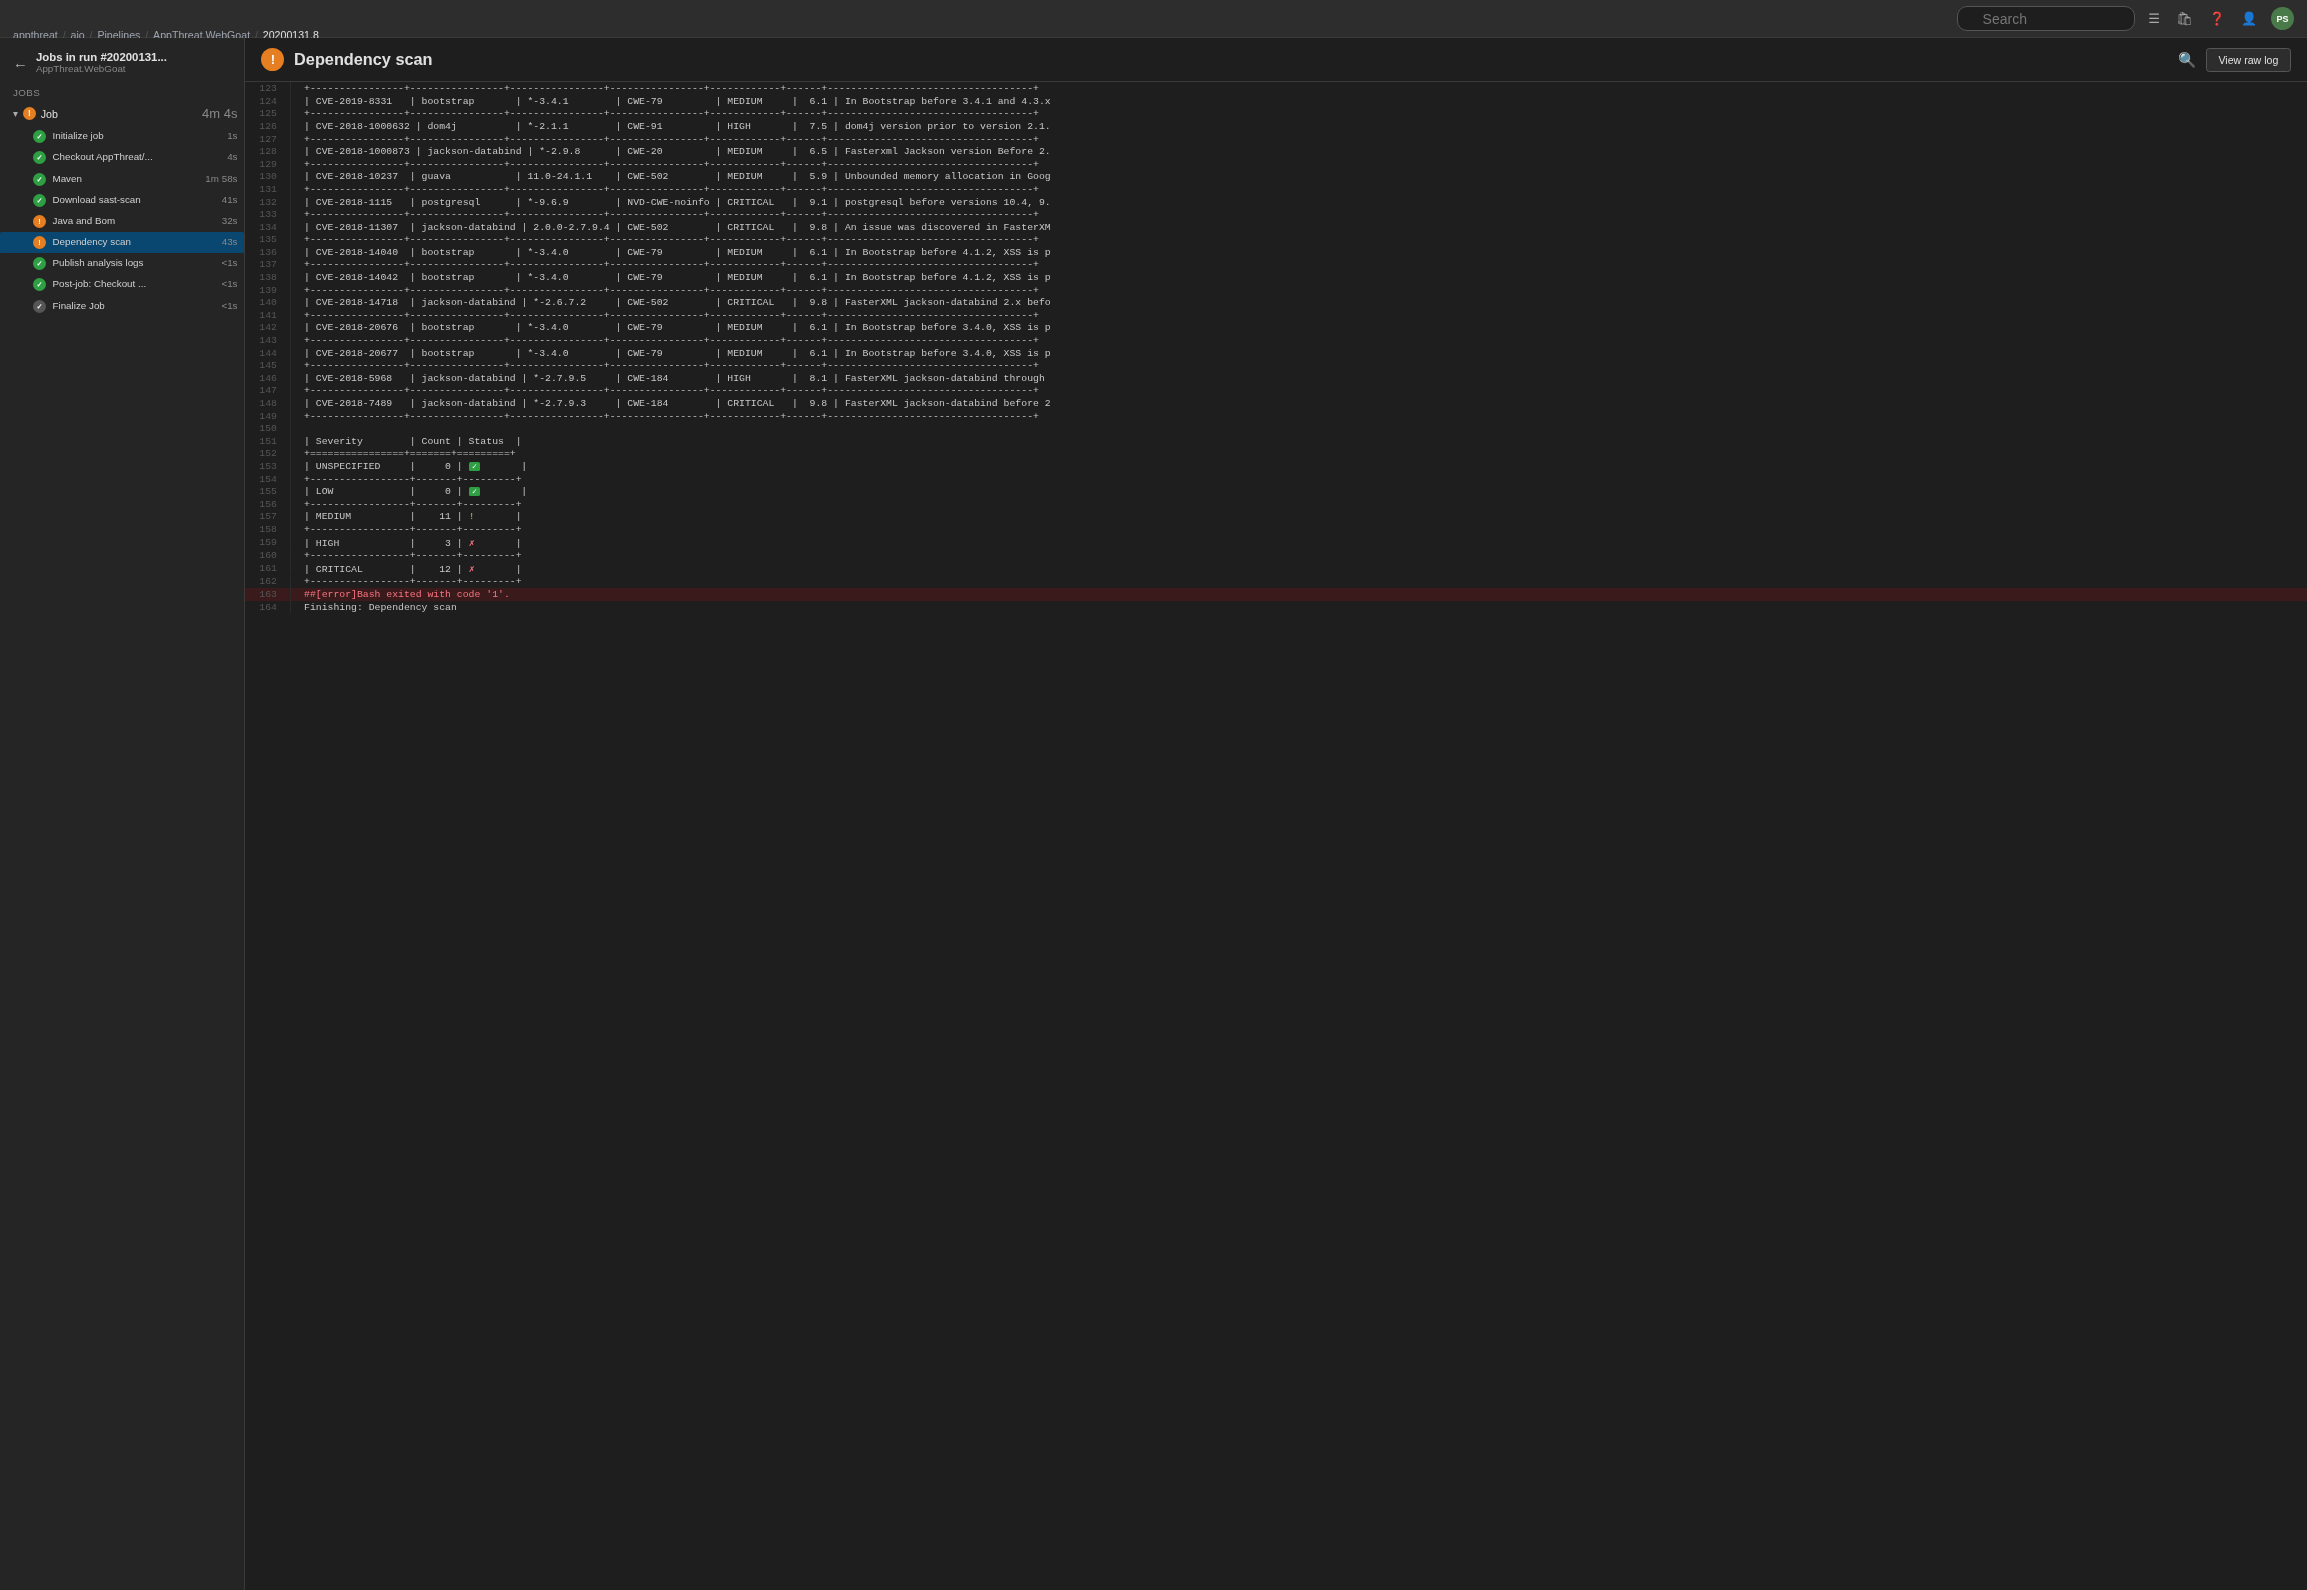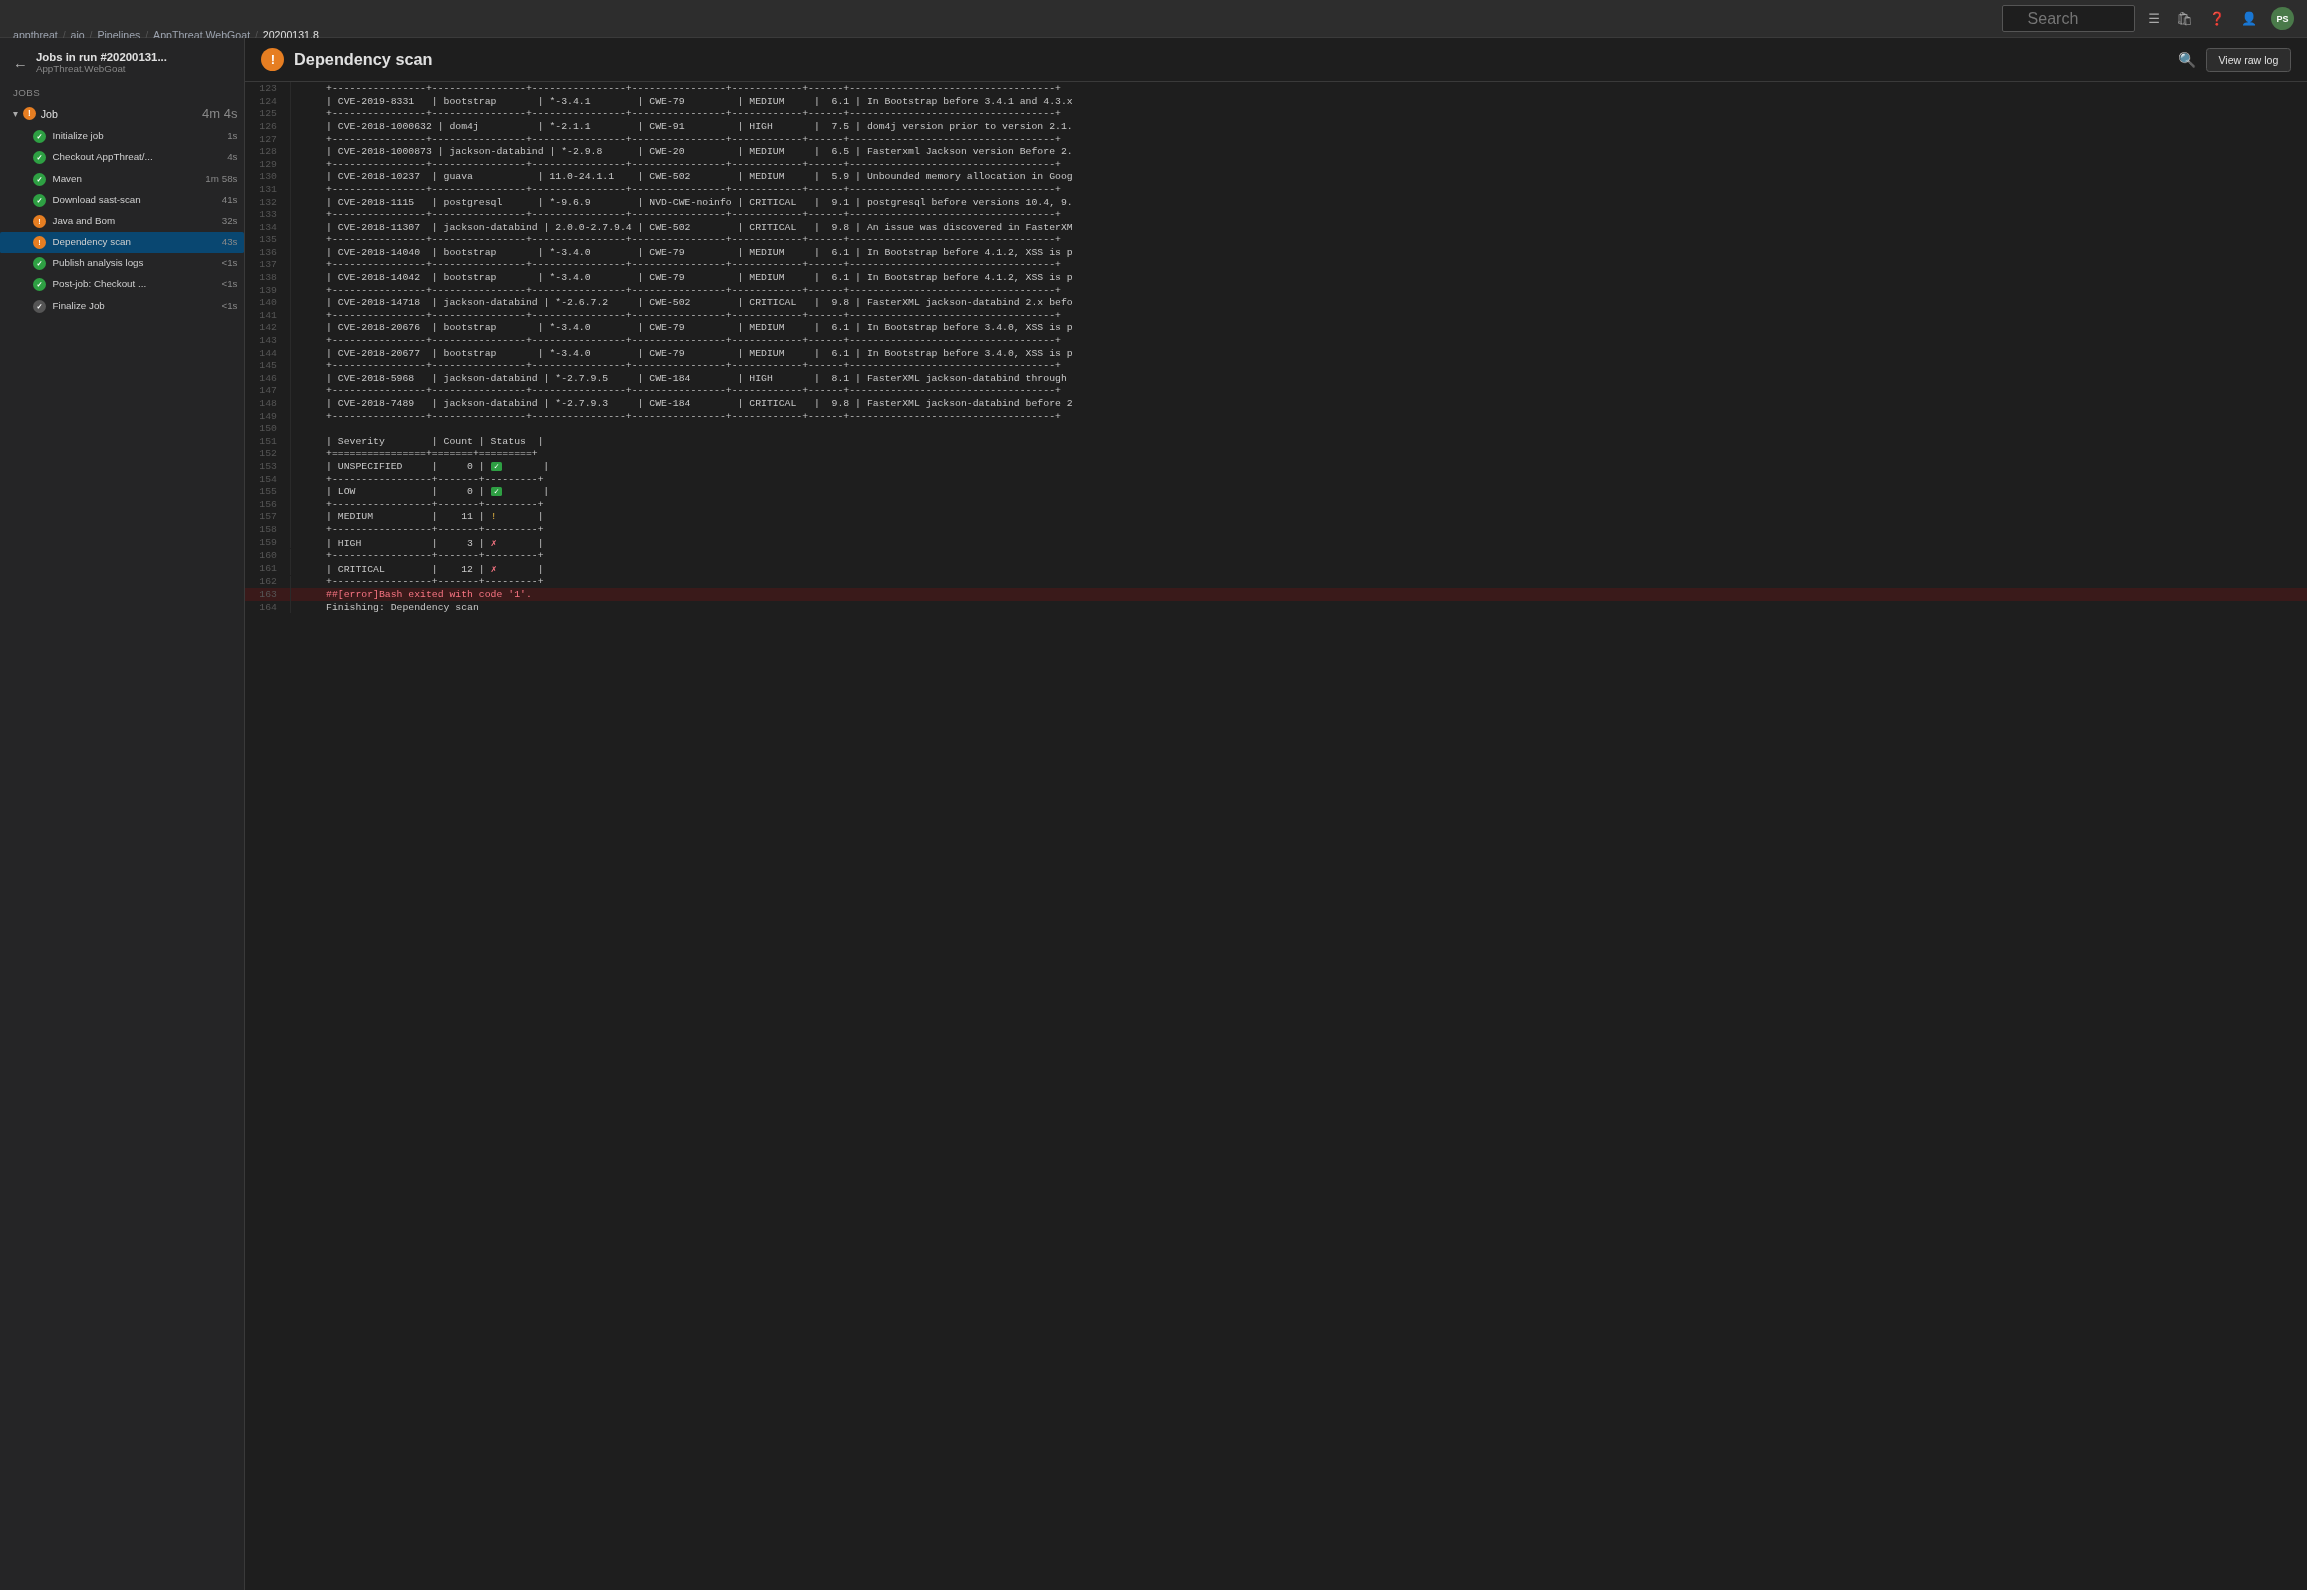--- a/index.html
+++ b/index.html
@@ -37,25 +37,25 @@
     .breadcrumb .sep { color: #555; }
     .breadcrumb .current { color: #e0e0e0; }
     .nav-icons {
       display: flex;
       align-items: center;
       gap: 9.8px;
     }
     .search-box {
       background: #1e1e1e;
       border: 0.8px solid #555;
-      border-radius: 2px;
+      border-radius: 10px;
       color: #ccc;
       padding: 3.3px 8.2px 3.3px 24.5px;
-      font-size: 16px;
-      width: 133px;
+      font-size: 14px;
+      width: 178px;
       position: relative;
     }
     .search-wrap {
       position: relative;
       display: flex;
       align-items: center;
     }
     .search-wrap .s-icon {
       position: absolute;
       left: 6.5px;
@@ -227,21 +227,20 @@
       flex: 1;
       overflow-y: auto;
       font-family: 'Consolas', 'Courier New', monospace;
       font-size: 9.8px;
       background: #1e1e1e;
       color: #c8c8c8;
     }
     .log-row {
       display: flex;
       align-items: flex-start;
-      gap: 22px;
     }
     .log-row.error-line { background: #3a1a1a; }
     .line-num {
       color: #555;
       text-align: right;
       padding: 0.8px 13px 0.8px 6.5px;
       min-width: 46px;
       user-select: none;
       flex-shrink: 0;
       border-right: 0.8px solid #2a2a2a;

